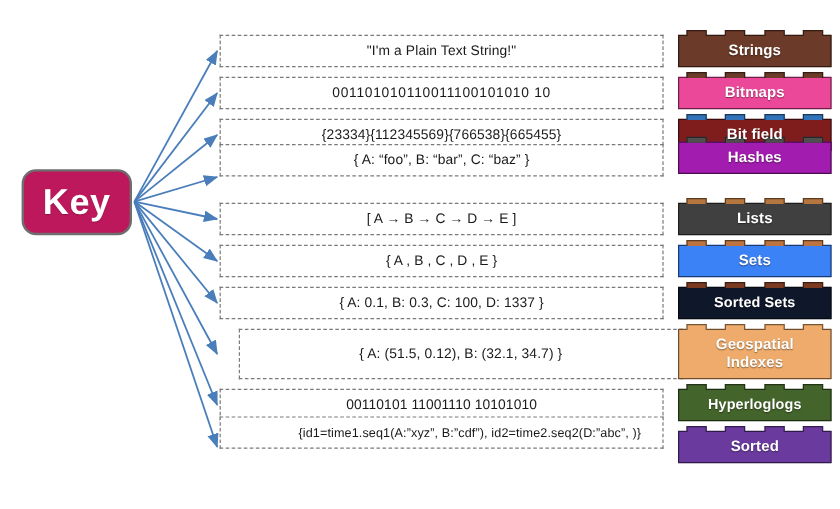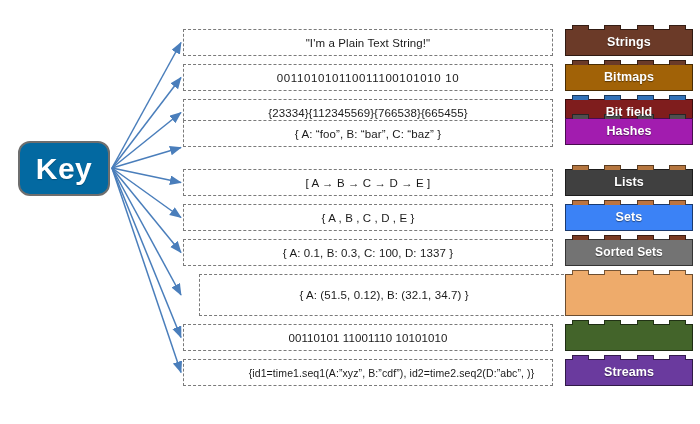--- a/index.html
+++ b/index.html
@@ -23,21 +23,21 @@
     height: 424px;
   }
 
   
   #key-node {
     position: absolute;
     left: 18px;
     top: 141px;
     width: 92px;
     height: 55px;
-    background: #0369a1;
+    background: #be185d;
     border: 2px solid #6e6e6e;
     border-radius: 12px;
     box-sizing: border-box;
     display: flex;
     align-items: center;
     justify-content: center;
   }
   #key-node .key-label {
     color: #ffffff;
     font-size: 30px;
@@ -162,35 +162,35 @@
       </div>
       <div class="value-box" style="top: 239px; height: 27px;">
         <span>{ A: 0.1, B: 0.3, C: 100, D: 1337 }</span>
       </div>
       <div class="value-box" style="top: 274px; height: 42px; margin-left: 16px;">
         <span>{ A: (51.5, 0.12), B: (32.1, 34.7)  }</span>
       </div>
       <div class="value-box" style="top: 324px; height: 27px;">
         <span>00110101 11001110 10101010</span>
       </div>
-      <div class="value-box" style="top: 359px; height: 27px; padding-left: 47px;">
+      <div class="value-box" style="top: 347px; height: 27px; padding-left: 47px;">
         <span style="font-size: 10.5px;">{id1=time1.seq1(A:”xyz”, B:”cdf”), id2=time2.seq2(D:”abc”, )}</span>
       </div>
     </div>
   <div id="brick-list">
       <div class="brick" style="top: 29px; height: 27px; background: rgb(107, 58, 40);">
         <div class="studs" style="background: transparent;">
           <i style="background: rgb(107, 58, 40);"></i>
           <i style="background: rgb(107, 58, 40);"></i>
           <i style="background: rgb(107, 58, 40);"></i>
           <i style="background: rgb(107, 58, 40);"></i>
         </div>
         <span class="label">Strings</span>
       </div>
-      <div class="brick" style="top: 64px; height: 27px; background: #a16207;">
+      <div class="brick" style="top: 64px; height: 27px; background: #ec4899;">
         <div class="studs" style="background: transparent;">
           <i style="background: rgb(107, 58, 40);"></i>
           <i style="background: rgb(107, 58, 40);"></i>
           <i style="background: rgb(107, 58, 40);"></i>
           <i style="background: rgb(107, 58, 40);"></i>
         </div>
         <span class="label">Bitmaps</span>
       </div>
       <div class="brick" style="top: 99px; height: 27px; background: #7f1d1d;">
         <div class="studs" style="background: transparent;">
@@ -221,49 +221,51 @@
       </div>
       <div class="brick" style="top: 204px; height: 27px; background: #3b82f6;">
         <div class="studs" style="background: transparent;">
           <i style="background: rgb(189, 116, 64);"></i>
           <i style="background: rgb(189, 116, 64);"></i>
           <i style="background: rgb(189, 116, 64);"></i>
           <i style="background: rgb(189, 116, 64);"></i>
         </div>
         <span class="label">Sets</span>
       </div>
-      <div class="brick" style="top: 239px; height: 27px; background: #737373;">
+      <div class="brick" style="top: 239px; height: 27px; background: #0f172a;">
         <div class="studs" style="background: transparent;">
           <i style="background: rgb(122, 59, 34);"></i>
           <i style="background: rgb(122, 59, 34);"></i>
           <i style="background: rgb(122, 59, 34);"></i>
           <i style="background: rgb(122, 59, 34);"></i>
         </div>
         <span class="label" style="font-size: 12px;">Sorted Sets</span>
       </div>
       <div class="brick" style="top: 274px; height: 42px; background: rgb(238, 171, 107);">
         <div class="studs" style="background: transparent;">
           <i style="background: rgb(238, 171, 107);"></i>
           <i style="background: rgb(238, 171, 107);"></i>
           <i style="background: rgb(238, 171, 107);"></i>
           <i style="background: rgb(238, 171, 107);"></i>
         </div>
+        <span class="label"><span>Geospatial</span><br><span>Indexes</span></span>
       </div>
       <div class="brick" style="top: 324px; height: 27px; background: rgb(67, 100, 42);">
         <div class="studs" style="background: transparent;">
           <i style="background: rgb(67, 100, 42);"></i>
           <i style="background: rgb(67, 100, 42);"></i>
           <i style="background: rgb(67, 100, 42);"></i>
           <i style="background: rgb(67, 100, 42);"></i>
         </div>
+        <span class="label" style="font-size: 12px;">Hyperloglogs</span>
       </div>
       <div class="brick" style="top: 359px; height: 27px; background: rgb(106, 58, 158);">
         <div class="studs" style="background: transparent;">
           <i style="background: rgb(106, 58, 158);"></i>
           <i style="background: rgb(106, 58, 158);"></i>
           <i style="background: rgb(106, 58, 158);"></i>
           <i style="background: rgb(106, 58, 158);"></i>
         </div>
-        <span class="label">Streams</span>
+        <span class="label">Sorted</span>
       </div>
     </div>
 
 </div>
 
 </body></html>

